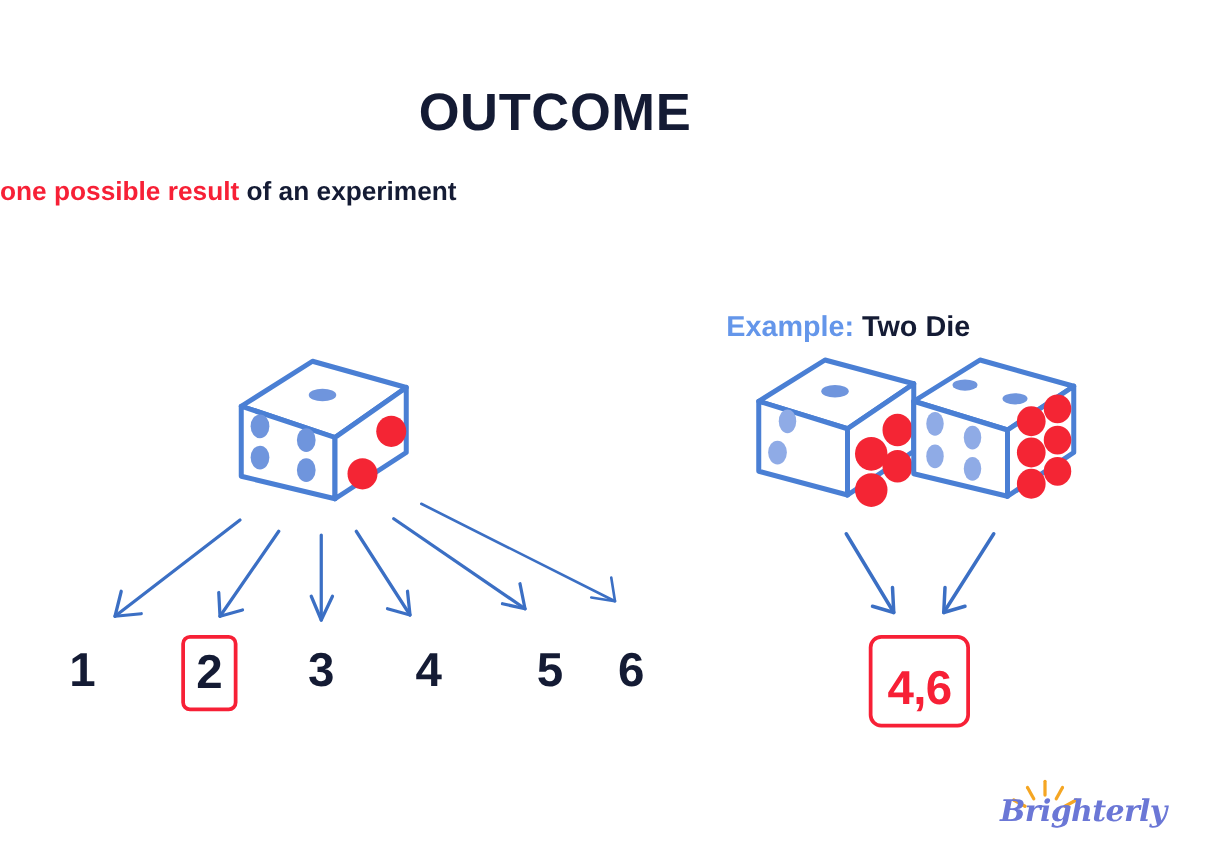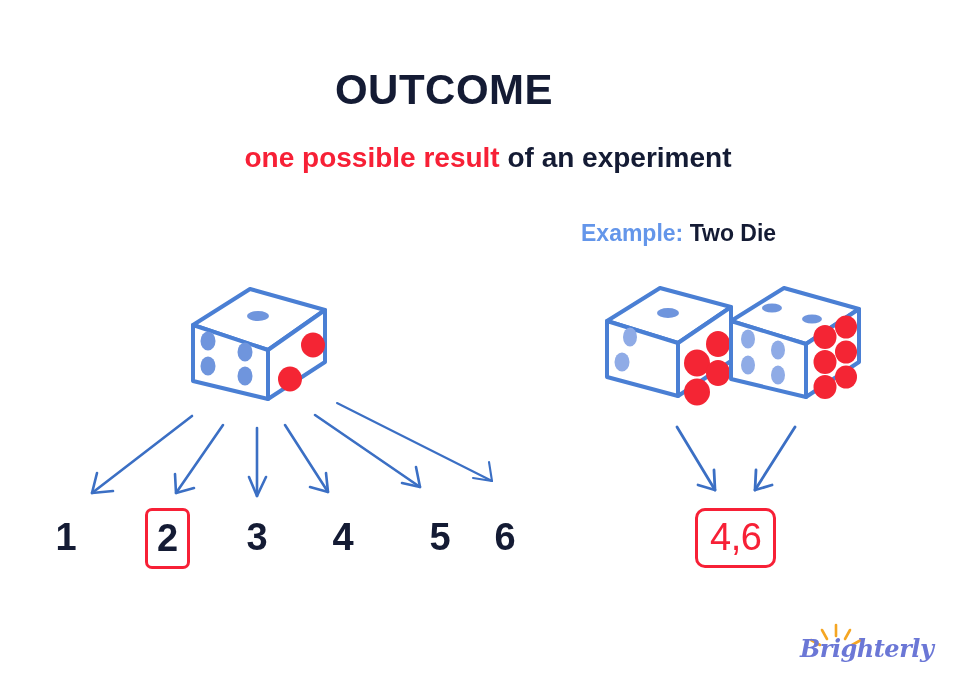--- a/index.html
+++ b/index.html
@@ -31,39 +31,38 @@
     font-size: 42px;
     font-weight: 700;
     letter-spacing: 0.5px;
     color: #141b34;
   }
   #subtitle {
     position: absolute;
     left: 0;
     top: 142px;
     width: 976px;
-    text-align: center;
-    font-size: 28px;
+    font-size: 21px;
     font-weight: 700;
     color: #141b34;
     white-space: nowrap;
   }
   #subtitle .hl { color: #f72036; }
 
   .example-label {
     position: absolute;
     font-size: 23px;
     font-weight: 700;
     color: #141b34;
     white-space: nowrap;
   }
   .example-label .pre { color: #6496ea; }
 
   #example-one-label { left: 124px; top: 232px; }
-  #example-two-label { left: 581px; top: 220px; }
+  #example-two-label { left: 581px; top: 248px; }
 
   
   .outcome-num {
     position: absolute;
     font-size: 38px;
     font-weight: 700;
     color: #141b34;
     text-align: center;
     line-height: 1;
   }
@@ -73,23 +72,23 @@
     border-radius: 7px;
     padding: 8px 9px 9px 9px;
   }
 
   #outcome-pair {
     position: absolute;
     left: 695px;
     top: 508px;
     border: 3px solid #f72036;
     border-radius: 10px;
-    padding: 7px 12px 9px 12px;
+    padding: 21px 12px 9px 12px;
     font-size: 38px;
-    font-weight: 400;
+    font-weight: 700;
     color: #f72036;
     line-height: 1;
     letter-spacing: -0.5px;
   }
 
   
   .art {
     position: absolute;
     left: 0;
     top: 0;

